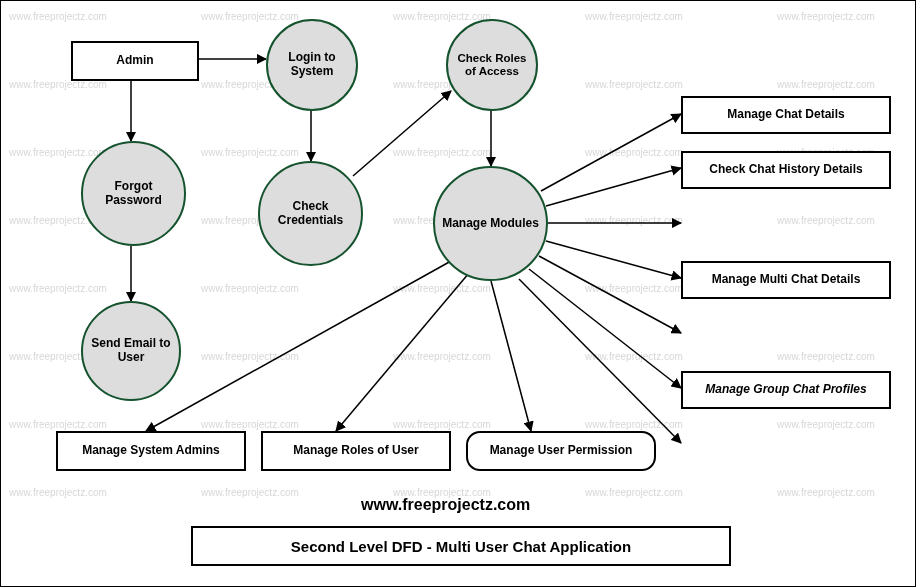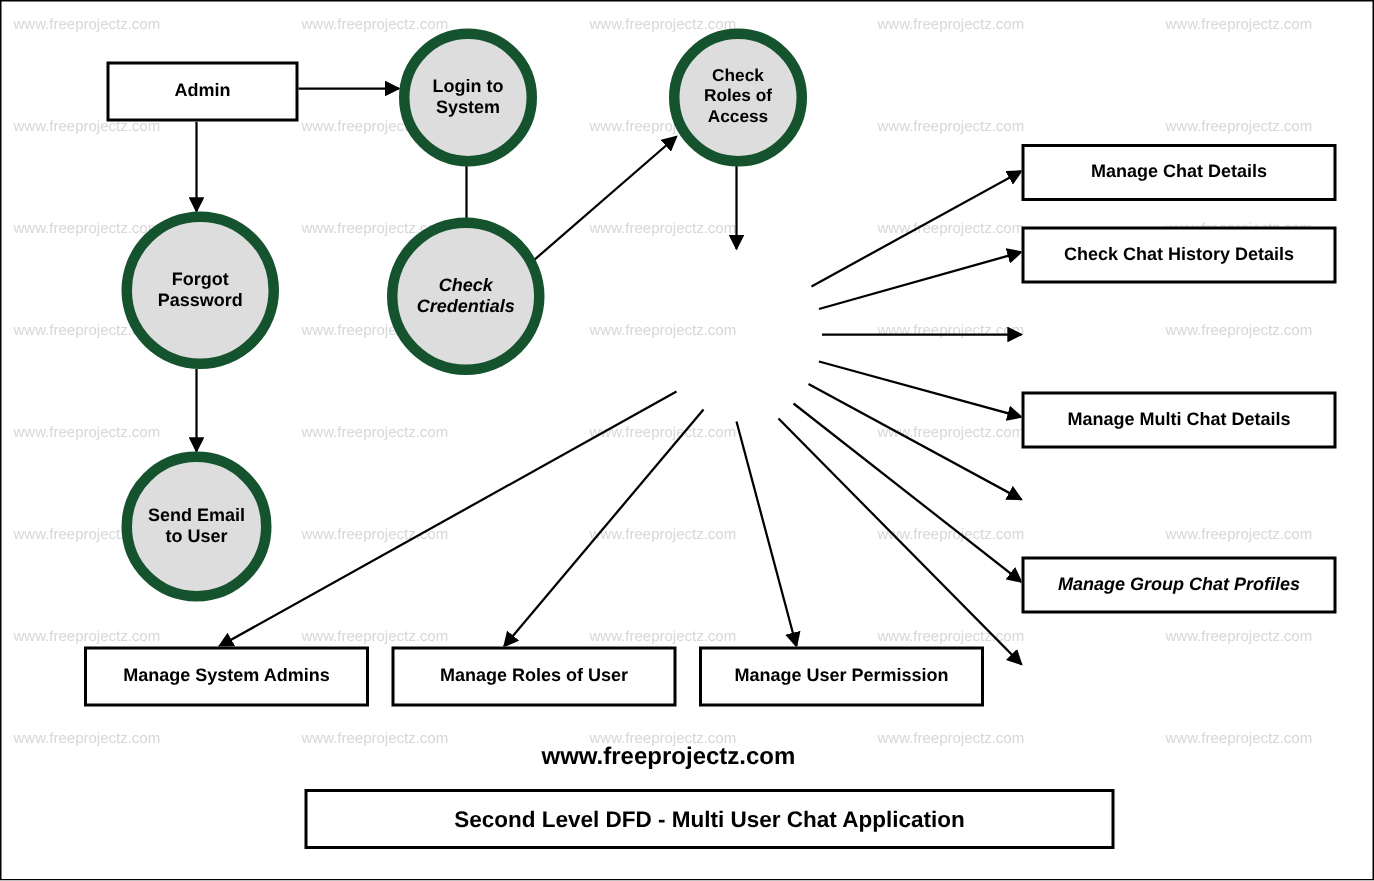--- a/index.html
+++ b/index.html
@@ -30,21 +30,21 @@
     justify-content: center;
     text-align: left;
     font-size: 12px;
     font-weight: bold;
     padding: 4px 6px;
     line-height: 1.15;
   }
   .circle {
     position: absolute;
     border-radius: 50%;
-    border: 7px solid #14532d;
+    border: 2px solid #14532d;
     background: #ddd;
     display: flex;
     align-items: center;
     justify-content: center;
     text-align: center;
     font-size: 12px;
     font-weight: bold;
     line-height: 1.15;
     padding: 6px;
   }
@@ -154,29 +154,30 @@
     <line x1="450" y1="260" x2="145" y2="430" stroke="#000" stroke-width="1.5" marker-end="url(#ah)"></line>
     <line x1="468" y1="272" x2="335" y2="430" stroke="#000" stroke-width="1.5" marker-end="url(#ah)"></line>
     <line x1="490" y1="280" x2="530" y2="430" stroke="#000" stroke-width="1.5" marker-end="url(#ah)"></line>
   </svg>
 
   <div class="rect" style="left:70px; top:40px; width:128px; height:40px;">Admin</div>
 
   <div class="circle" style="left:265px; top:18px; width:92px; height:92px;">Login to System</div>
   <div class="circle" style="left:445px; top:18px; width:92px; height:92px; font-size:11.5px;">Check Roles of Access</div>
   <div class="circle" style="left:80px; top:140px; width:105px; height:105px;">Forgot Password</div>
-  <div class="circle" style="left:257px; top:144px; width:105px; height:105px;font-style:italic;">Check Credentials</div>
+  <div class="circle" style="left:257px; top:160px; width:105px; height:105px;">Check Credentials</div>
+  <div class="circle" style="left:432px; top:165px; width:115px; height:115px;">Manage Modules</div>
   <div class="circle" style="left:80px; top:300px; width:100px; height:100px;">Send Email to User</div>
 
   <div class="rect" style="left:680px; top:95px;  width:210px; height:38px;">Manage Chat Details</div>
   <div class="rect" style="left:680px; top:150px; width:210px; height:38px;">Check Chat History Details</div>
   <div class="rect" style="left:680px; top:260px; width:210px; height:38px;">Manage Multi Chat Details</div>
   <div class="rect" style="left:680px; top:370px; width:210px; height:38px;font-style:italic;">Manage Group Chat Profiles</div>
 
   <div class="rect" style="left:55px;  top:430px; width:190px; height:40px;">Manage System Admins</div>
   <div class="rect" style="left:260px; top:430px; width:190px; height:40px;">Manage Roles of User</div>
-  <div class="rect" style="left:465px; top:430px; width:190px; height:40px;">Manage User Permission</div>
+  <div class="rect" style="left:465px; top:430px; width:190px; height:40px;border-radius:14px;">Manage User Permission</div>
 
   <div class="site-label" style="left:360px; top:495px;">www.freeprojectz.com</div>
 
-  <div class="title-band" style="left:190px; top:525px; width:540px; height:40px;margin-left:12px;">Second Level DFD - Multi User Chat Application</div>
+  <div class="title-band" style="left:190px; top:525px; width:540px; height:40px;">Second Level DFD - Multi User Chat Application</div>
 
 </div>
 
 </body></html>

